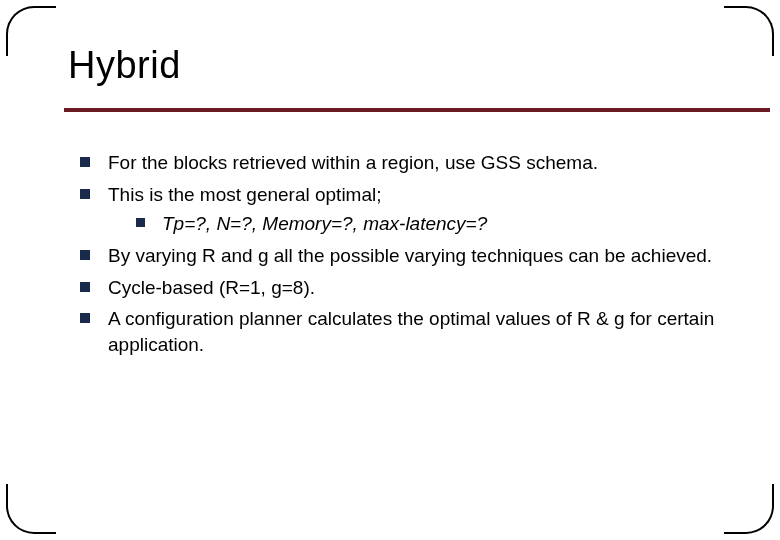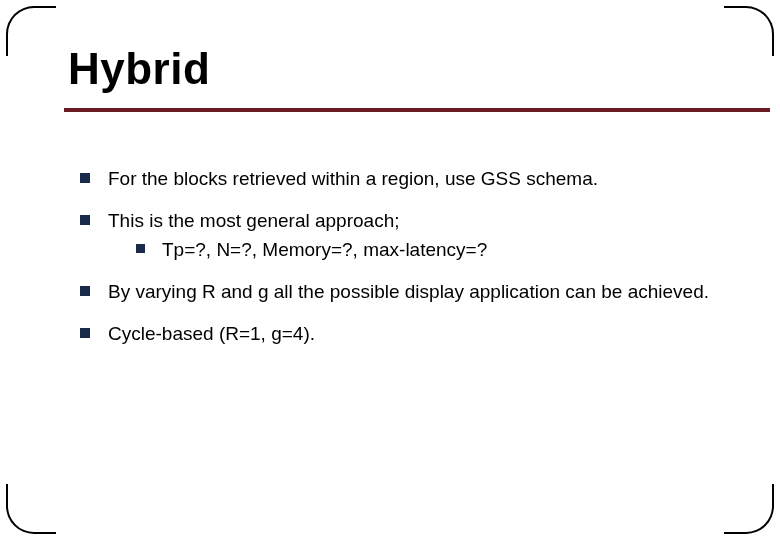--- a/index.html
+++ b/index.html
@@ -27,22 +27,22 @@
   }
   .corner.tl { top: 6px;  left: 6px;  border-right: none;  border-bottom: none; border-top-left-radius: 28px; }
   .corner.tr { top: 6px;  right: 6px; border-left: none;   border-bottom: none; border-top-right-radius: 28px; }
   .corner.bl { bottom: 6px; left: 6px; border-right: none; border-top: none;    border-bottom-left-radius: 28px; }
   .corner.br { bottom: 6px; right: 6px; border-left: none; border-top: none;    border-bottom-right-radius: 28px; }
 
   .title {
     position: absolute;
     top: 44px;
     left: 68px;
-    font-size: 44px;
-    font-weight: 700;
+    font-size: 38px;
+    font-weight: 400;
     letter-spacing: 0.5px;
   }
   .rule {
     position: absolute;
     top: 108px;
     left: 64px;
     right: 10px;
     height: 4px;
     background: #6a1a22;
   }
@@ -57,40 +57,40 @@
   }
   ul.lvl1 {
     list-style: none;
     margin: 0;
     padding: 0;
   }
   ul.lvl1 > li {
     position: relative;
     padding-left: 28px;
     margin-bottom: 6px;
-    margin-top: 16px;
   }
   ul.lvl1 > li::before {
     content: "";
     position: absolute;
     left: 0;
     top: 7px;
     width: 10px;
     height: 10px;
     background: #1a2a4a;
   }
   ul.lvl2 {
     list-style: none;
     margin: 4px 0 0 0;
     padding: 0 0 0 28px;
   }
   ul.lvl2 > li {
     position: relative;
     padding-left: 26px;
     margin-bottom: 4px;
+    font-style: italic;
   }
   ul.lvl2 > li::before {
     content: "";
     position: absolute;
     left: 0;
     top: 7px;
     width: 9px;
     height: 9px;
     background: #1a2a4a;
   }
@@ -106,28 +106,31 @@
 
   <div class="title">Hybrid</div>
   <div class="rule"></div>
 
   <div class="body">
     <ul class="lvl1">
       <li>
         <span>For the blocks retrieved within a region, use GSS schema.</span>
       </li>
       <li>
-        <span>This is the most general approach;</span>
+        <span>This is the most general optimal;</span>
         <ul class="lvl2">
           <li>
             <span>Tp=?, N=?, Memory=?, max-latency=?</span>
           </li>
         </ul>
       </li>
       <li>
-        <span>By varying R and g all the possible display application can be achieved.</span>
+        <span>By varying R and g all the possible varying techniques can be achieved.</span>
       </li>
       <li>
-        <span>Cycle-based (R=1, g=4).</span>
+        <span>Cycle-based (R=1, g=8).</span>
+      </li>
+      <li>
+        <span>A configuration planner calculates the optimal values of R &amp; g for certain application.</span>
       </li>
     </ul>
   </div>
 </div>
 
 </body></html>

